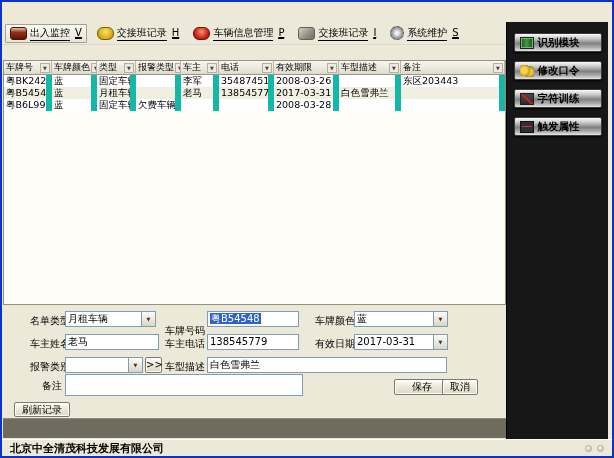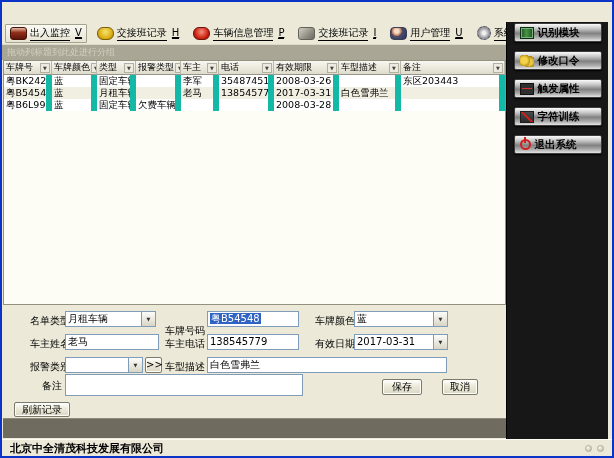--- a/index.html
+++ b/index.html
@@ -67,21 +67,21 @@
   
   .refresh{position:absolute;left:12px;top:400px;width:56px;height:15px}
   .darkband{position:absolute;left:1px;top:416px;width:503px;height:20px;background:#6f6c5f;border-top:1px solid #8d8a7c}
 
   
   .sidebar{position:absolute;left:504px;top:20px;width:102px;bottom:17px;background:#171717;border-left:1px solid #000}
   .sbtn{width:88px;height:19px;margin:0 auto;display:flex;align-items:center;gap:4px;padding:0 5px;cursor:default;
     border:1px solid #3c3c3c;border-radius:2px;color:#000;font-size:10.5px;font-weight:bold;white-space:nowrap;
     background:linear-gradient(180deg,#fbfbfb,#c6c6c6 28%,#818181 55%,#aeaeae 80%,#e6e6e6);box-shadow:0 1px 2px #000}
   .sbtn+.sbtn{margin-top:9px}
-  .sbtn:first-child{margin-top:1px}
+  .sbtn:first-child{margin-top:11px}
   .si{width:14px;height:12px;flex:none;position:relative}
   .si-chip{background:linear-gradient(90deg,#1e4d20,#469648 45%,#1e4d20);border:1px solid #0f2d12;box-shadow:inset 0 0 0 1px #79b279}
   .si-shiftchg{background:linear-gradient(180deg,#4a5aa0,#20295c);border:1px solid #141a3e}
   .si-shiftchg::after{content:"";position:absolute;right:0;bottom:-1px;width:5px;height:5px;border-radius:50%;background:#e8c53e;border:1px solid #8a6c08}
   .si-keys{background:radial-gradient(circle at 30% 45%,#f4d34a 26%,#b8921a 50%,rgba(0,0,0,0) 52%),radial-gradient(circle at 68% 58%,#e8c53e 26%,#a57f12 50%,rgba(0,0,0,0) 52%)}
   .si-abc{background:linear-gradient(45deg,rgba(0,0,0,0) 44%,#c02222 44%,#c02222 58%,rgba(0,0,0,0) 58%),linear-gradient(#4a4a4a,#2c2c2c);border:1px solid #1d1d1d}
   .si-trigger{background:#2f2f2f;border:1px solid #111}
   .si-trigger::after{content:"";position:absolute;left:1px;right:1px;top:45%;height:1px;background:#d43333}
   .si-power{width:11px;height:11px;border:2px solid #cf2020;border-radius:50%}
   .si-power::after{content:"";position:absolute;left:50%;top:-4px;width:2px;height:6px;background:#cf2020;transform:translateX(-50%)}
@@ -113,32 +113,26 @@
       <span class="ticon i-car"></span>
       <span class="tblabel">车辆信息管理</span>
       <span class="hotkey">P</span>
     </span>
     <span class="tbitem">
       <span class="ticon i-shift"></span>
       <span class="tblabel">交接班记录</span>
       <span class="hotkey">I</span>
     </span>
     <span class="tbitem">
-      <span class="ticon i-user"></span>
-      <span class="tblabel">用户管理</span>
-      <span class="hotkey">U</span>
-    </span>
-    <span class="tbitem">
       <span class="ticon i-gear"></span>
       <span class="tblabel">系统维护</span>
       <span class="hotkey">S</span>
     </span>
   </div>
 
-  <div class="hint">拖动列标题到此处进行分组</div>
 
   <div class="grid">
     <div class="gheader">
       <span class="gh c0">
           <span>车牌号</span>
           <span class="arrowbox">▼</span>
         </span>
       <span class="gh c1">
           <span>车牌颜色</span>
           <span class="arrowbox">▼</span>
@@ -237,47 +231,43 @@
     <span class="fctl combo" style="left:63px;top:52px;width:78px">
       <span class="val"></span>
       <span class="dd">▼</span>
     </span>
     <span class="xpbtn" style="left:143px;top:52px;width:17px">&gt;&gt;</span>
     <span class="flabel" style="left:163px;top:55px">车型描述</span>
     <span class="fctl" style="left:205px;top:52px;width:240px">白色雪弗兰</span>
 
     <span class="flabel" style="left:40px;top:74px">备注</span>
     <span class="fctl ta" style="left:63px;top:69px;width:238px"></span>
-    <span class="xpbtn" style="left:380px;top:74px;width:40px">保存</span>
+    <span class="xpbtn" style="left:392px;top:74px;width:56px">保存</span>
     <span class="xpbtn" style="left:440px;top:74px;width:36px">取消</span>
   </div>
 
   <span class="xpbtn refresh">刷新记录</span>
   <div class="darkband"></div>
 
   <div class="sidebar">
     <div class="sbtn">
       <span class="si si-chip"></span>
       <span>识别模块</span>
     </div>
     <div class="sbtn">
       <span class="si si-keys"></span>
       <span>修改口令</span>
     </div>
     <div class="sbtn">
+      <span class="si si-abc"></span>
+      <span>字符训练</span>
+    </div>
+    <div class="sbtn">
       <span class="si si-trigger"></span>
       <span>触发属性</span>
-    </div>
-    <div class="sbtn">
-      <span class="si si-abc"></span>
-      <span>字符训练</span>
-    </div>
-    <div class="sbtn">
-      <span class="si si-power"></span>
-      <span>退出系统</span>
     </div>
   </div>
 
   <div class="statusbar">
     <span class="status-text">北京中全清茂科技发展有限公司</span>
     <span class="dot"></span>
     <span class="dot"></span>
   </div>
 
 </div>

